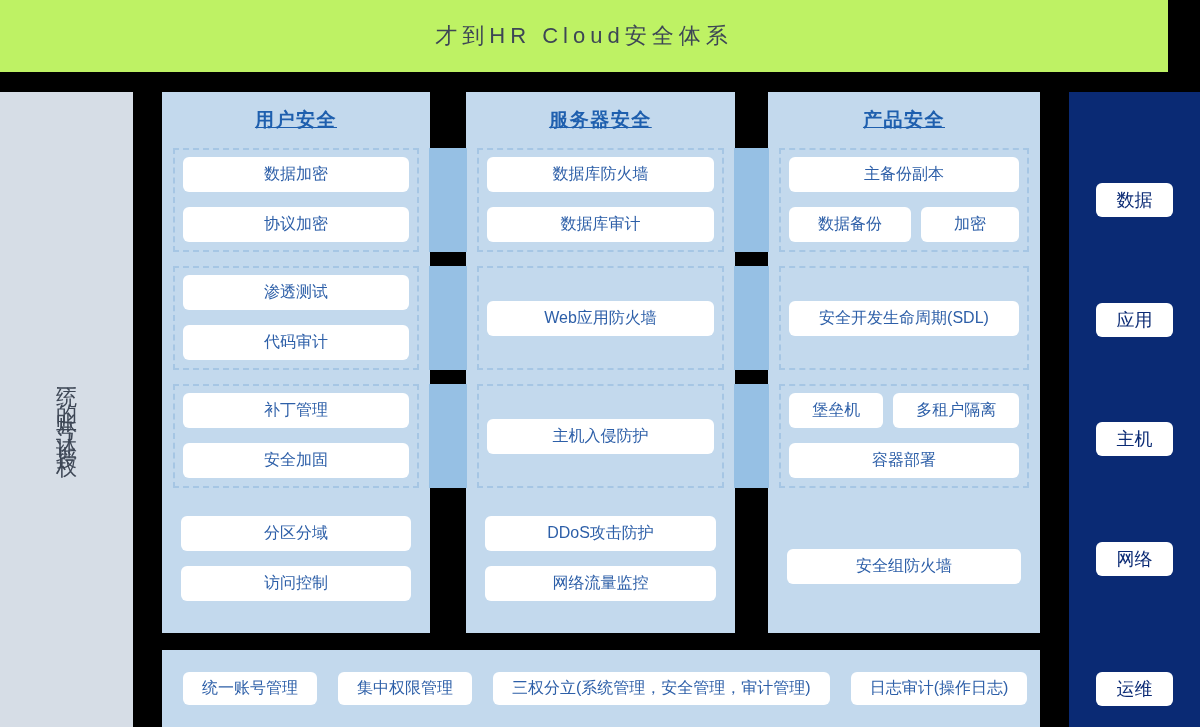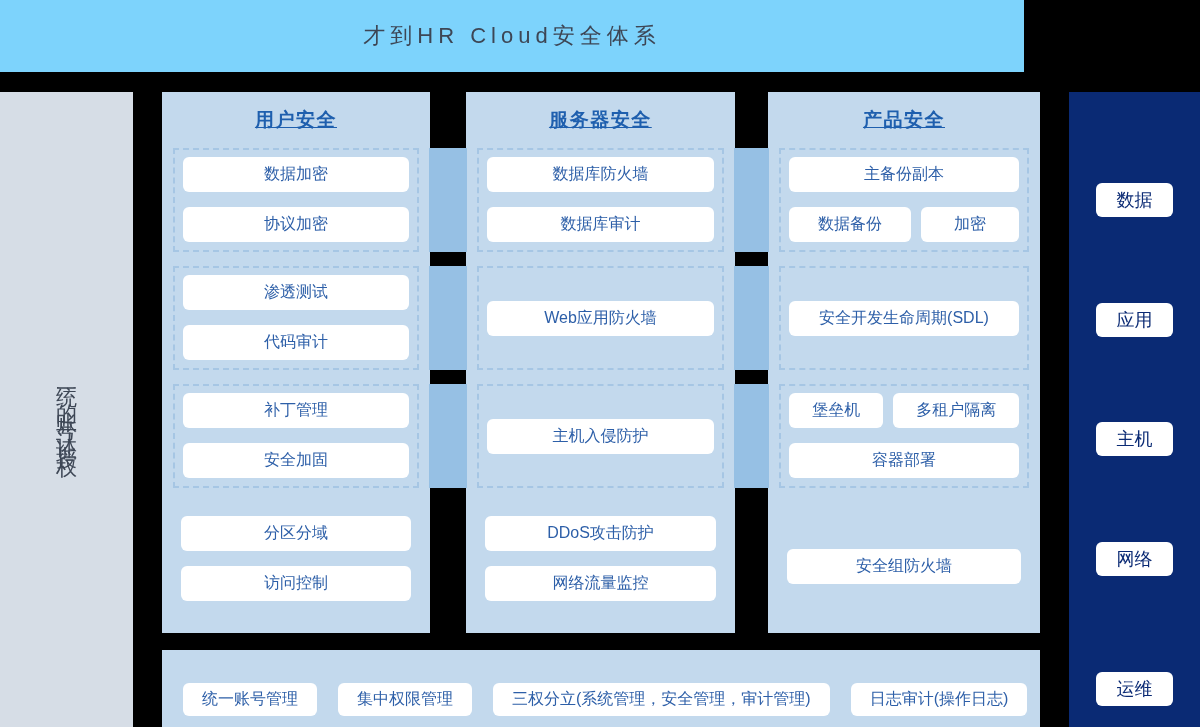--- a/index.html
+++ b/index.html
@@ -1,20 +1,20 @@
 <!DOCTYPE html>
 <html><head>
 <meta charset="utf-8">
 <style>
   html,body{margin:0;padding:0;background:#000;}
   *{box-sizing:border-box;font-family:"Liberation Sans","DejaVu Sans",sans-serif;}
   #stage{position:relative;width:1200px;height:727px;background:#000;overflow:hidden;}
 
   
-  .titlebar{position:absolute;left:0;top:0;width:1024px;height:72px;background:#7dd3fc;
+  .titlebar{position:absolute;left:0;top:0;width:1168px;height:72px;background:#bef264;
     display:flex;align-items:center;justify-content:center;}
   .titlebar .t{font-size:22px;font-weight:500;color:#3d4655;letter-spacing:5px;}
 
   
   .left-panel{position:absolute;left:0;top:92px;width:133px;height:635px;background:#d6dde6;
     display:flex;align-items:center;justify-content:center;}
   .left-panel .v{writing-mode:vertical-lr;text-orientation:upright;font-size:21px;color:#3d4655;
     letter-spacing:9px;font-weight:500;}
 
   
@@ -41,21 +41,21 @@
   .cy-2{top:384px;height:104px;}
 
   
   .right-panel{position:absolute;left:1069px;top:92px;width:131px;height:635px;background:#0a2a74;}
   .layer-badge{position:absolute;left:27px;width:77px;height:34px;background:#fff;border-radius:6px;
     display:flex;align-items:center;justify-content:center;font-size:18px;font-weight:500;color:#0a2a74;}
   .rs-0{top:91px;} .rs-1{top:211px;} .rs-2{top:330px;} .rs-3{top:450px;} .rs-4{top:580px;}
 
   
   .bottom-bar{position:absolute;left:162px;top:650px;width:878px;height:77px;background:#c3d9ed;
-    display:flex;align-items:center;gap:21px;padding:22px 14px 0 21px;}
+    display:flex;align-items:flex-start;gap:21px;padding:22px 14px 0 21px;}
   .bottom-item{height:33px;background:#fff;border-radius:6px;display:flex;align-items:center;
     justify-content:center;padding:0 19px;font-size:16px;color:#2d5fa8;white-space:nowrap;}
 </style>
 </head>
 <body>
 
 <div id="stage">
 
   <div class="titlebar">
     <span class="t">才到HR Cloud安全体系</span>

